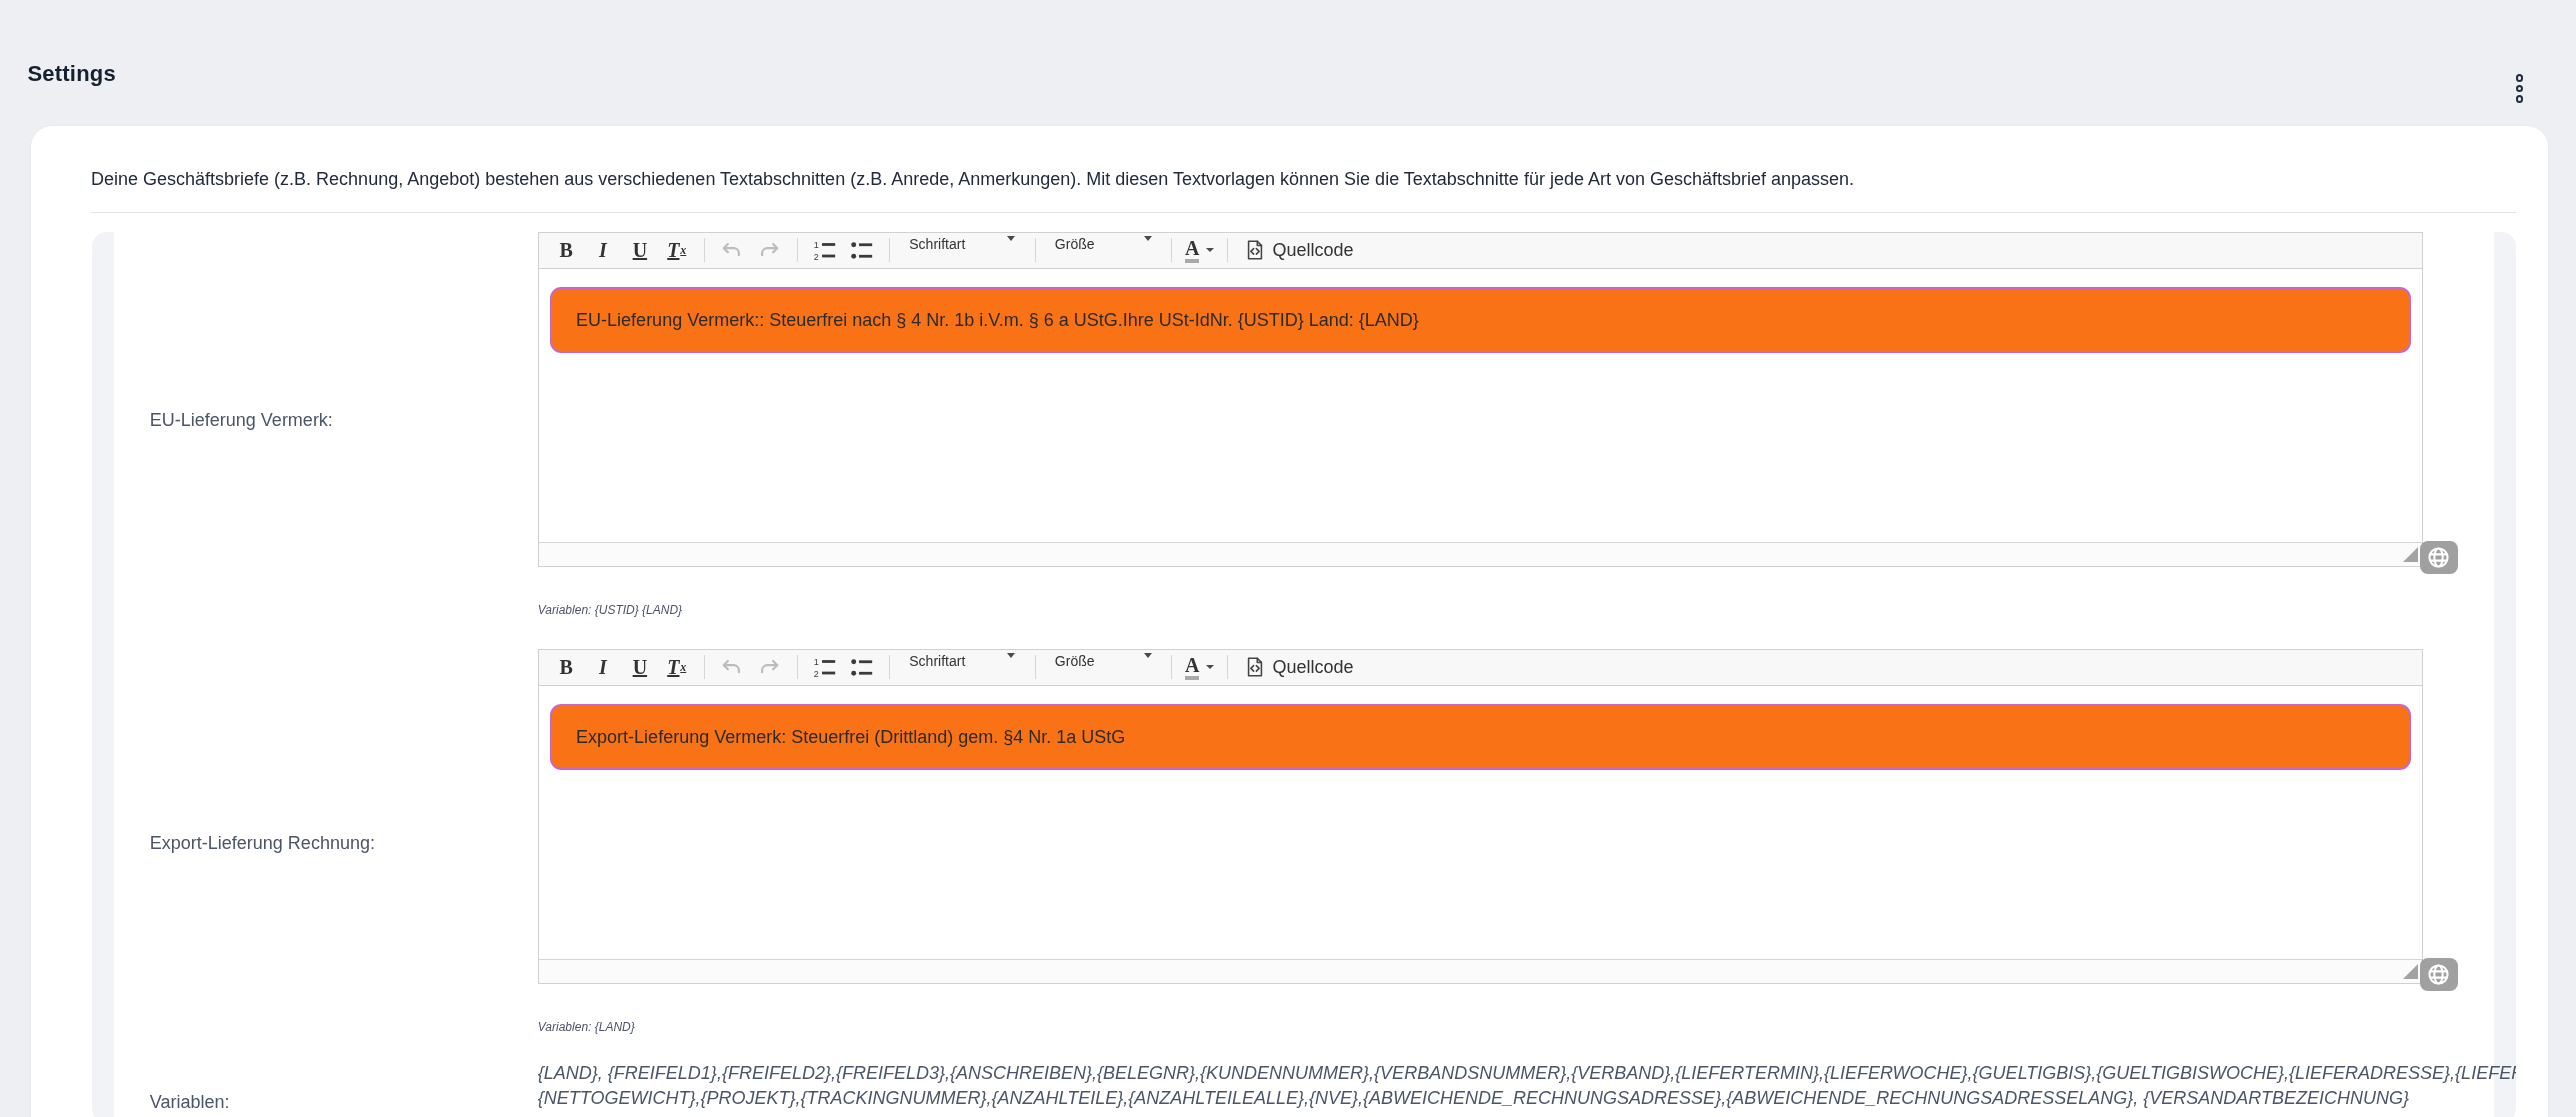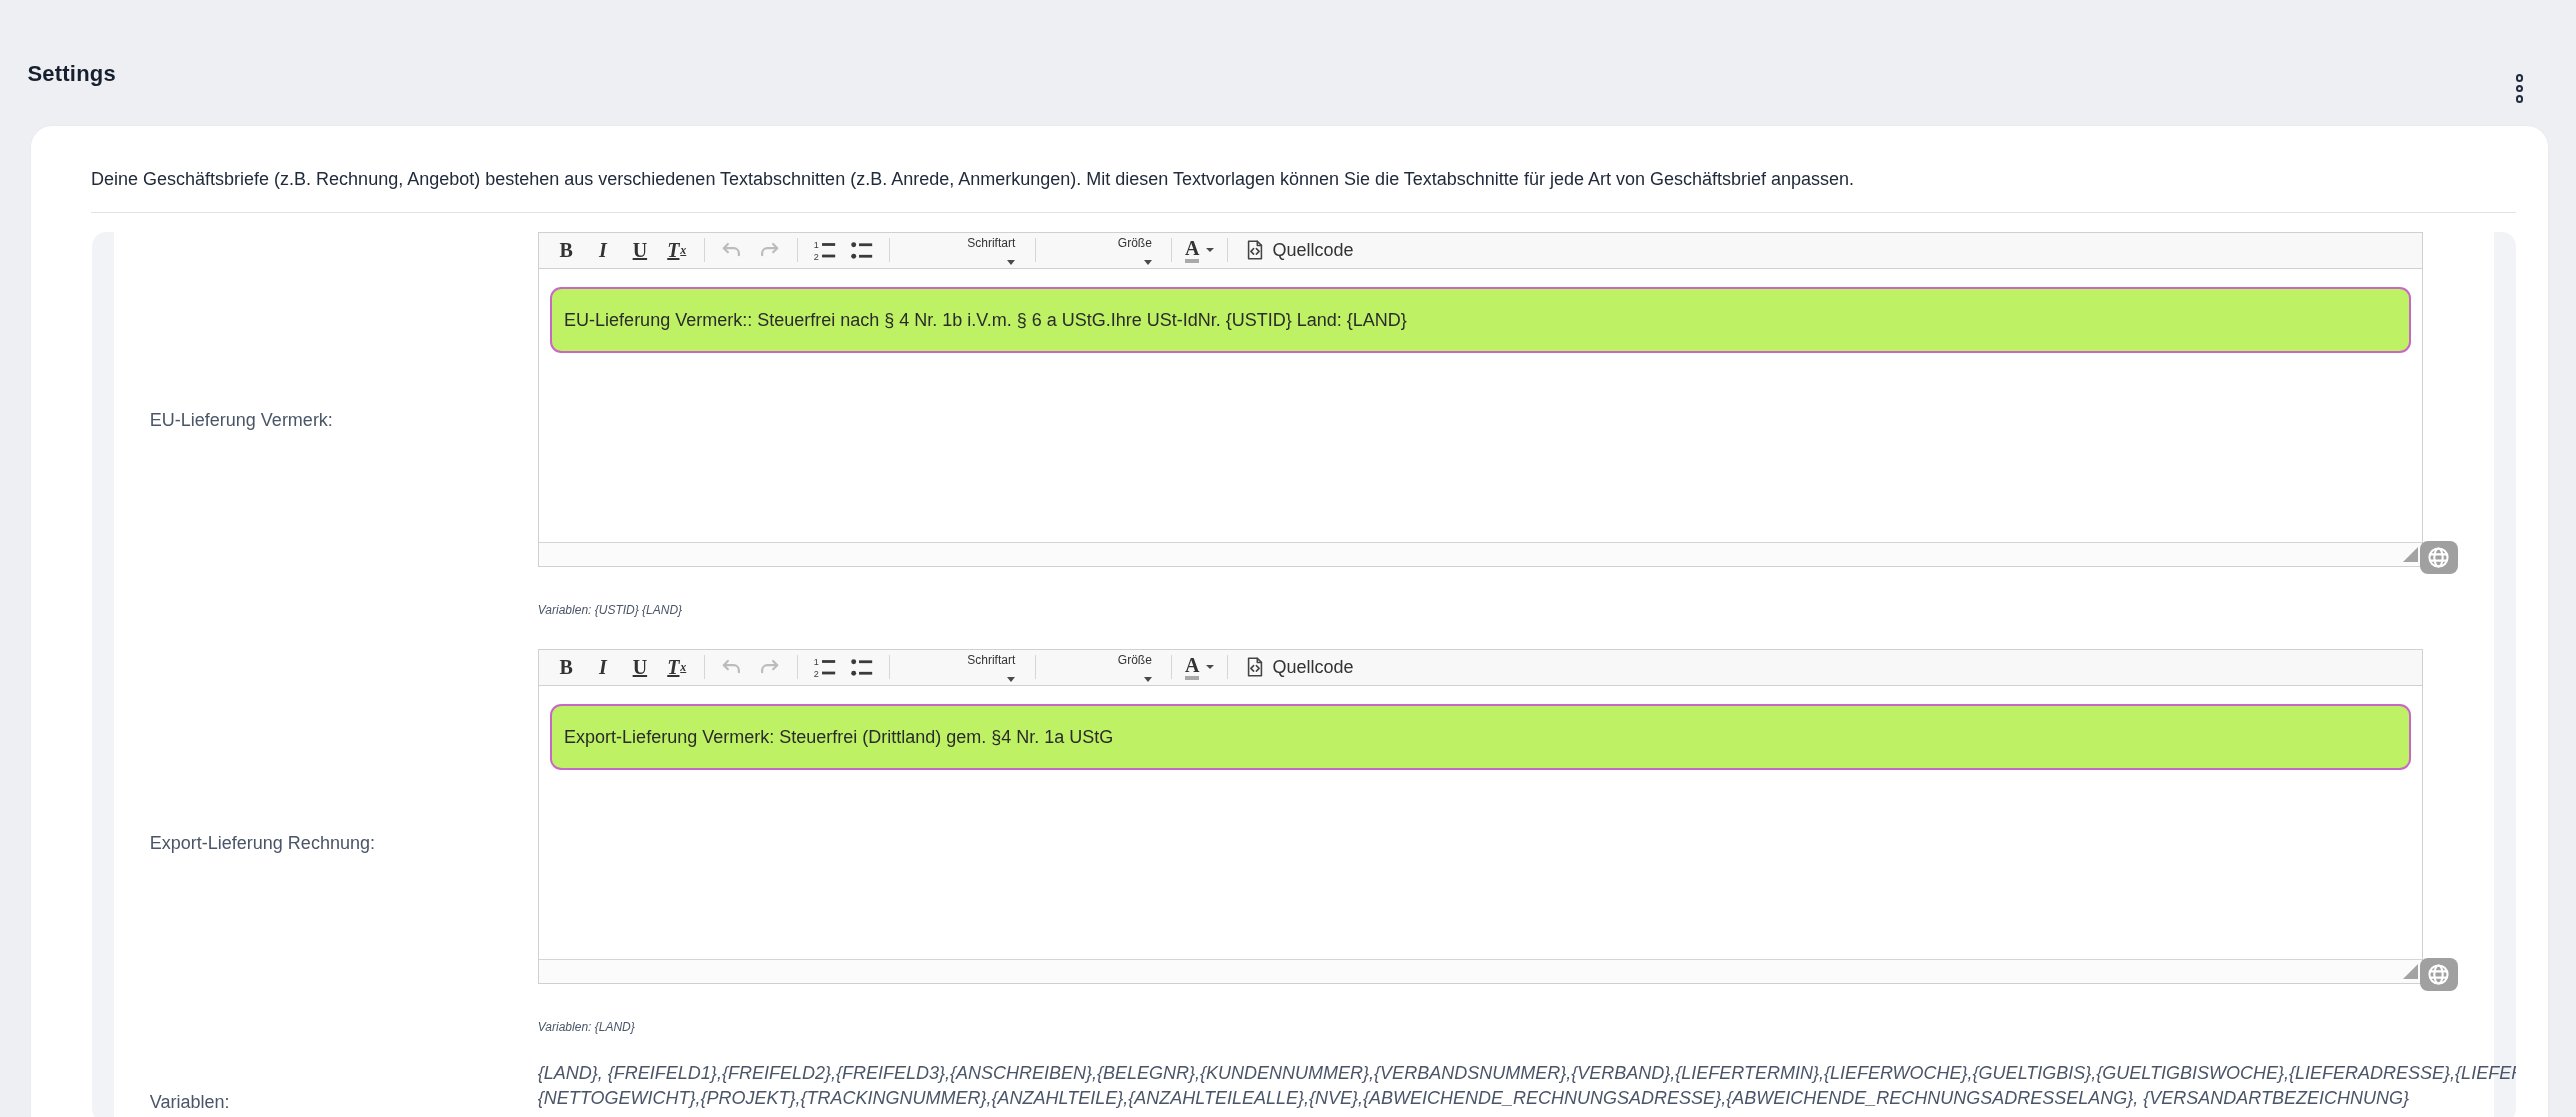--- a/index.html
+++ b/index.html
@@ -34,31 +34,31 @@
   .editor { position:relative; margin-left:424px; width:1885px; border:0.8px solid #d0d0d0; background:#fff; }
   .cke-toolbar { height:36px; background:#f8f8f8; border-bottom:0.8px solid #d0d0d0; display:flex; align-items:center; padding:0 8px 0 11.3px; gap:4.9px; }
   .tb-btn { min-width:32px; height:29px; display:inline-flex; align-items:center; justify-content:center; color:#333; cursor:pointer; border-radius:2.4px; }
   .glyph-b { font-family:"Liberation Serif", serif; font-weight:bold; font-size:20px; }
   .glyph-i { font-family:"Liberation Serif", serif; font-style:italic; font-weight:bold; font-size:20px; }
   .glyph-u { font-family:"Liberation Serif", serif; font-weight:bold; font-size:20px; text-decoration:underline; }
   .glyph-tx { font-family:"Liberation Serif", serif; font-style:italic; font-weight:bold; font-size:20px; text-decoration:underline; }
   .glyph-tx sub { font-size:12px; text-decoration:none; margin-left:0.8px; }
   .tb-sep { width:0.8px; height:24px; background:#d6d6d6; margin:0 6.5px; flex:none; }
   .tb-btn.disabled svg { opacity:1; }
-  .tb-combo { display:inline-flex; align-items:flex-end; height:29px; padding:0 8px; font-size:12px; color:#333; cursor:pointer;flex-direction:column; }
+  .tb-combo { display:inline-flex; align-items:flex-start; height:29px; padding:0 8px; font-size:14px; color:#333; cursor:pointer; }
   .tb-combo .cmb-label { display:inline-block; }
   .tb-combo.font { width:122px; justify-content:space-between; }
   .tb-combo.size { width:113px; justify-content:space-between; }
   .caret { width:0; height:0; border-left:4.9px solid transparent; border-right:4.9px solid transparent; border-top:5.7px solid #4a4a4a; display:inline-block; margin-left:8px; }
   .caret-sm { border-left-width:4px; border-right-width:4px; border-top-width:4.9px; margin-left:6.5px; }
   .color-a { font-family:"Liberation Serif", serif; font-weight:bold; font-size:20px; color:#333; border-bottom:4px solid #a9a9a9; line-height:1; padding-bottom:0.8px; }
   .tb-btn.source { gap:6.5px; font-size:18px; color:#333; padding:0 4.9px; }
 
   .cke-content { height:273px; background:#fff; padding:18.6px 11.3px; overflow:hidden; }
-  .pink-box { height:66px; border:2.4px solid #c767c7; background:#bef264; border-radius:11.3px; display:flex; align-items:center; padding:0 12px; font-size:18px; color:#2b2b2b; white-space:nowrap; overflow:hidden; }
+  .pink-box { height:66px; border:2.4px solid #c767c7; background:#f97316; border-radius:11.3px; display:flex; align-items:center; padding:0 24px; font-size:18px; color:#2b2b2b; white-space:nowrap; overflow:hidden; }
   .cke-bottom { position:relative; height:24px; background:#fbfbfb; border-top:0.8px solid #d5d5d5; }
   .resize-handle { position:absolute; right:4px; bottom:4px; width:0; height:0; border-left:15.4px solid transparent; border-bottom:15.4px solid #a3a3a3; cursor:nwse-resize; }
   .globe-btn { position:absolute; right:-36px; bottom:-8px; width:38px; height:33px; background:#a0a0a0; border:none; border-radius:8px; cursor:pointer; display:flex; align-items:center; justify-content:center; }
 
   .vars-note { margin-left:424px; margin-top:36px; font-size:12px; font-style:italic; color:#4a5568; height:23px; }
 
   .vars-list { font-size:18px; font-style:italic; color:#4a5568; line-height:25px; }
   .vars-list div { white-space:nowrap; }
 </style>
 </head>

